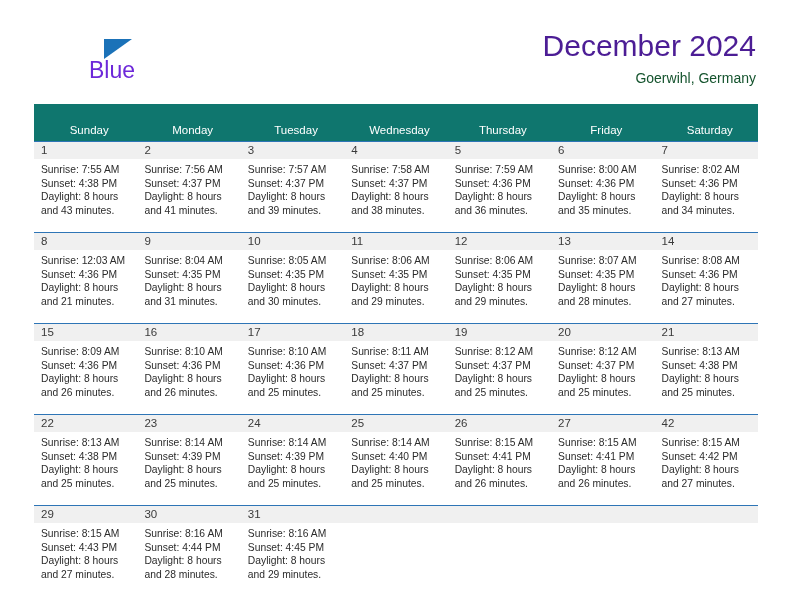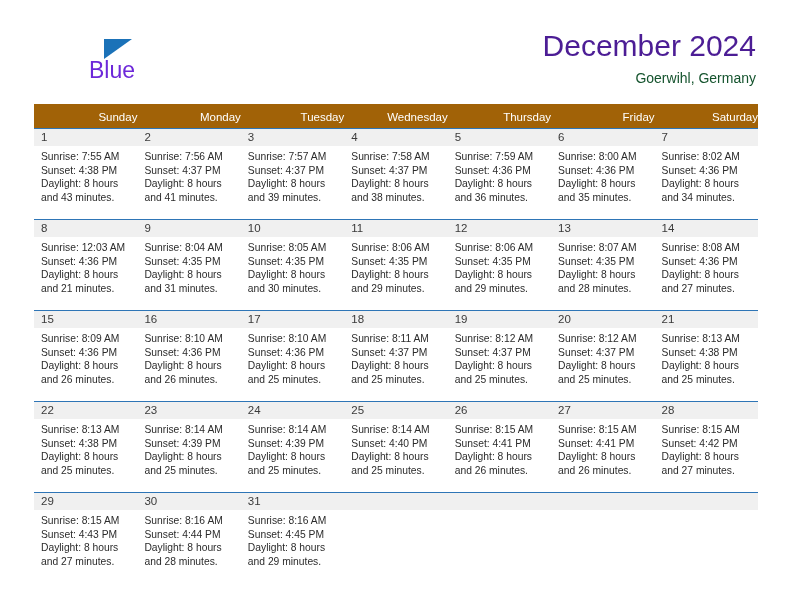--- a/index.html
+++ b/index.html
@@ -86,26 +86,26 @@
     left: 34px;
     top: 104px;
     width: 724px;
   }
   .cal-table {
     width: 724px;
     border-collapse: collapse;
     table-layout: fixed;
   }
   .cal-table th {
-    background: #a16207;
+    background: #0f766e;
     color: #ffffff;
     font-size: 11.5px;
     font-weight: normal;
-    text-align: right;
-    padding: 7px 0 5px 7px;
+    text-align: center;
+    padding: 20px 0 5px 7px;
     height: 21px;
     line-height: 12px;
   }
   .week-row > td {
     vertical-align: top;
     padding: 0;
     border-top: 1.4px solid #2e75b6;
     height: 90px;
   }
   .cell {
@@ -471,21 +471,21 @@
                 <div class="cell-body">
                   <div>Sunrise: 8:15 AM</div>
                   <div>Sunset: 4:41 PM</div>
                   <div>Daylight: 8 hours</div>
                   <div>and 26 minutes.</div>
                 </div>
               </div>
             </td>
             <td>
               <div class="cell">
-                <div class="daynum-band">28</div>
+                <div class="daynum-band">42</div>
                 <div class="cell-body">
                   <div>Sunrise: 8:15 AM</div>
                   <div>Sunset: 4:42 PM</div>
                   <div>Daylight: 8 hours</div>
                   <div>and 27 minutes.</div>
                 </div>
               </div>
             </td>
           </tr>
           <tr class="week-row">

